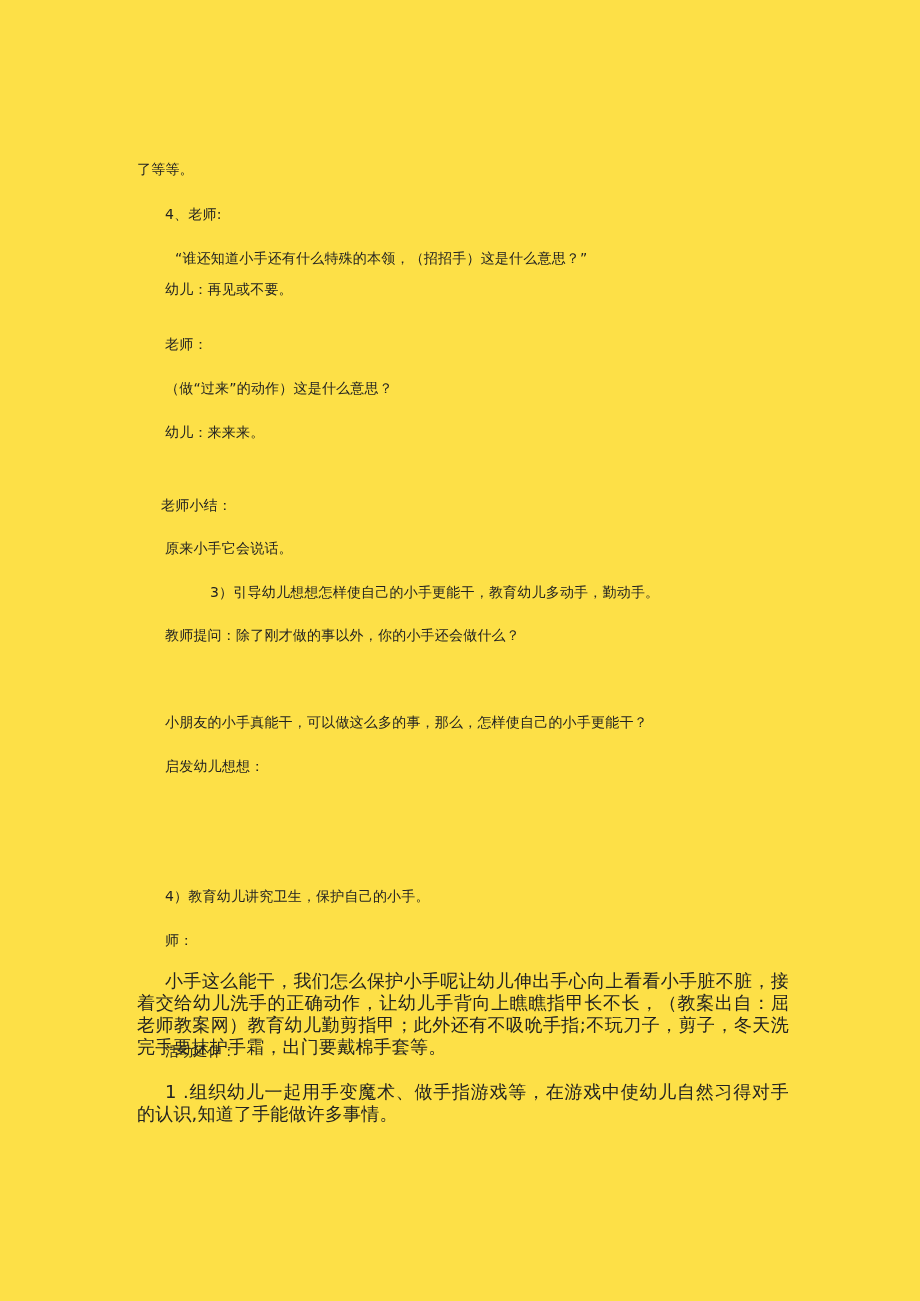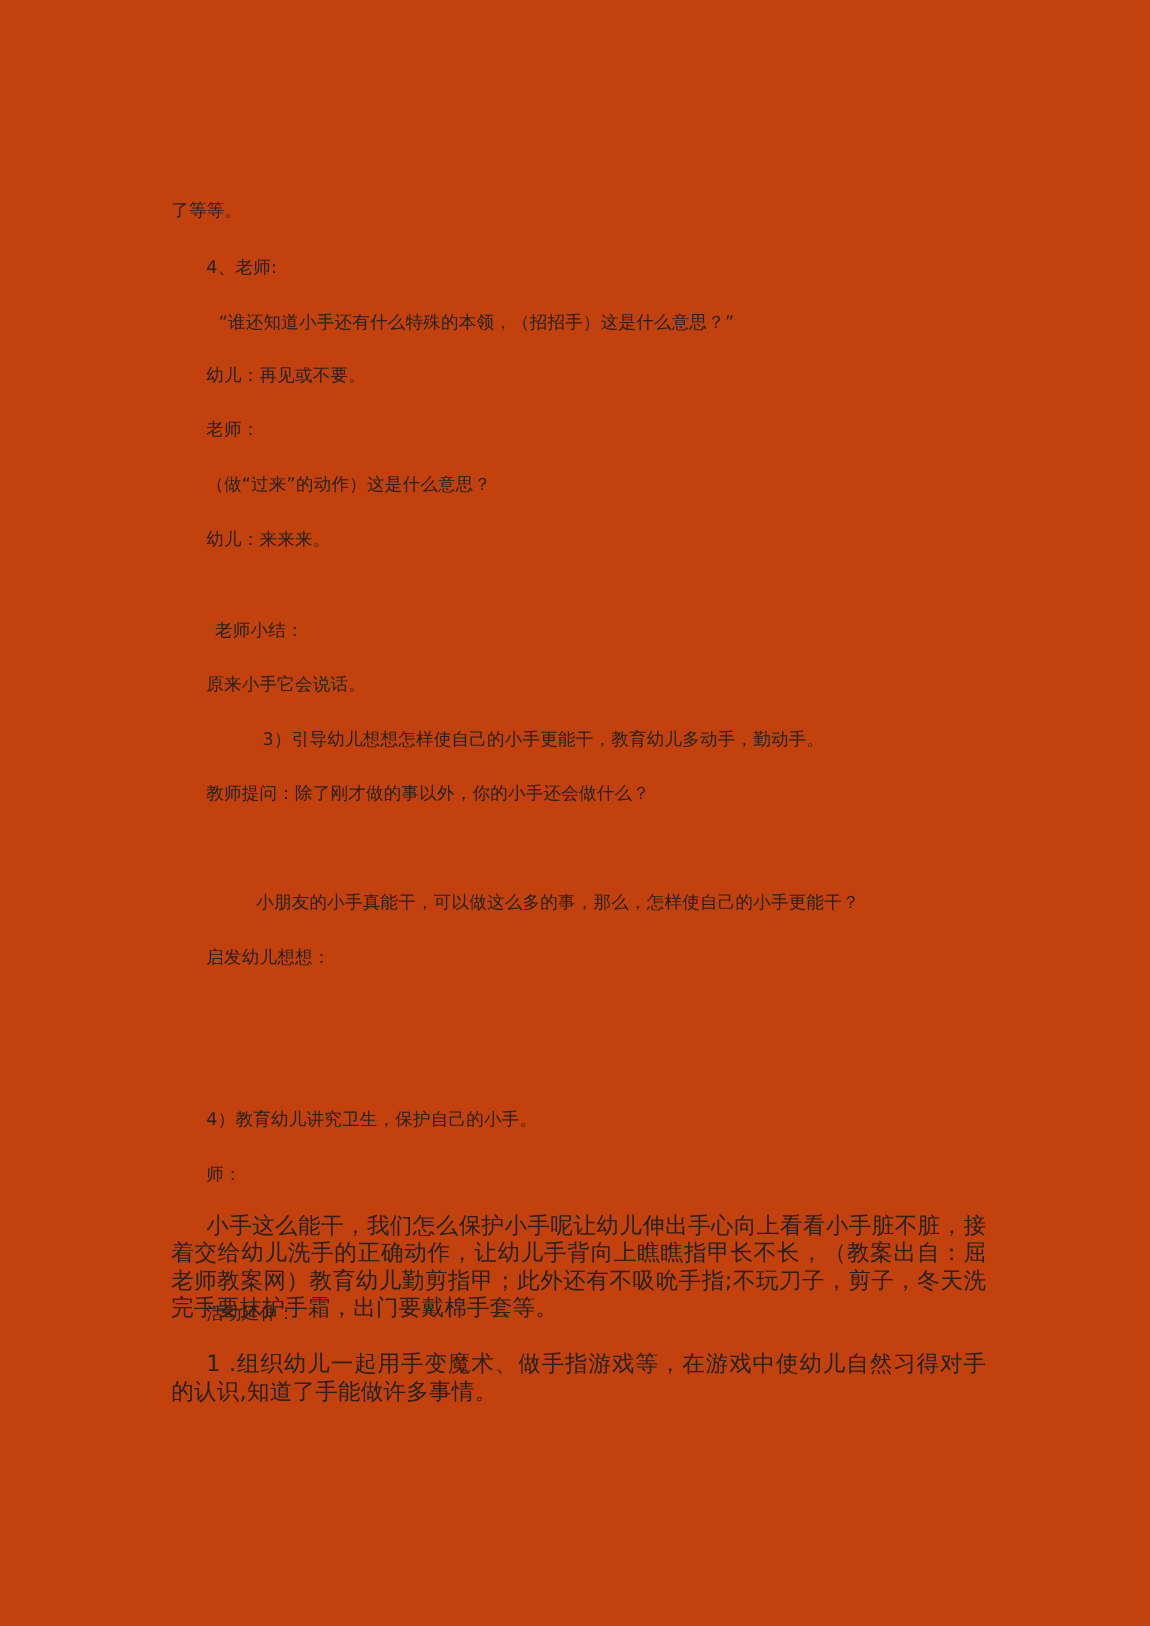--- a/index.html
+++ b/index.html
@@ -14,21 +14,21 @@
       overflow: hidden;
       font-family: "DejaVu Sans", "Liberation Sans", sans-serif;
       color: #222222;
     }
     .page {
       position: absolute;
       left: 0;
       top: 0;
       width: 920px;
       height: 1301px;
-      background: #c2410c;
+      background: #fde047;
     }
     .line {
       position: absolute;
       font-size: 14px;
       line-height: 18px;
       white-space: nowrap;
       letter-spacing: 0.2px;
     }
     .para {
       position: absolute;
@@ -47,38 +47,38 @@
 <body>
 
 <div class="page">
 
   <div class="line" style="left:137px; top:160px;">了等等。</div>
 
   <div class="line" style="left:165px; top:205px;">4、老师:</div>
 
   <div class="line" style="left:175px; top:249px;">“谁还知道小手还有什么特殊的本领，（招招手）这是什么意思？”</div>
 
-  <div class="line" style="left:165px; top:292px;text-align:center;">幼儿：再见或不要。</div>
+  <div class="line" style="left:165px; top:280px;text-align:center;">幼儿：再见或不要。</div>
 
   <div class="line" style="left:165px; top:335px;">老师：</div>
 
   <div class="line" style="left:165px; top:379px;">（做“过来”的动作）这是什么意思？</div>
 
   <div class="line" style="left:165px; top:423px;">幼儿：来来来。</div>
 
-  <div class="line" style="left:172px; top:496px;">老师小结：</div>
+  <div class="line" style="left:161px; top:496px;">老师小结：</div>
 
   <div class="line" style="left:165px; top:539px;">原来小手它会说话。</div>
 
   <div class="line" style="left:165px; top:583px;margin-left:45px;">3）引导幼儿想想怎样使自己的小手更能干，教育幼儿多动手，勤动手。</div>
 
   <div class="line" style="left:165px; top:626px;">教师提问：除了刚才做的事以外，你的小手还会做什么？</div>
 
 
-  <div class="line" style="left:165px; top:713px;margin-left:40px;">小朋友的小手真能干，可以做这么多的事，那么，怎样使自己的小手更能干？</div>
+  <div class="line" style="left:165px; top:713px;">小朋友的小手真能干，可以做这么多的事，那么，怎样使自己的小手更能干？</div>
 
   <div class="line" style="left:165px; top:757px;">启发幼儿想想：</div>
 
 
 
   <div class="line" style="left:165px; top:887px;">4）教育幼儿讲究卫生，保护自己的小手。</div>
 
   <div class="line" style="left:165px; top:931px;">师：</div>
 
   <div class="para indent" style="top:970px;">小手这么能干，我们怎么保护小手呢让幼儿伸出手心向上看看小手脏不脏，接着交给幼儿洗手的正确动作，让幼儿手背向上瞧瞧指甲长不长，（教案出自：屈老师教案网）教育幼儿勤剪指甲；此外还有不吸吮手指;不玩刀子，剪子，冬天洗完手要抹护手霜，出门要戴棉手套等。</div>

